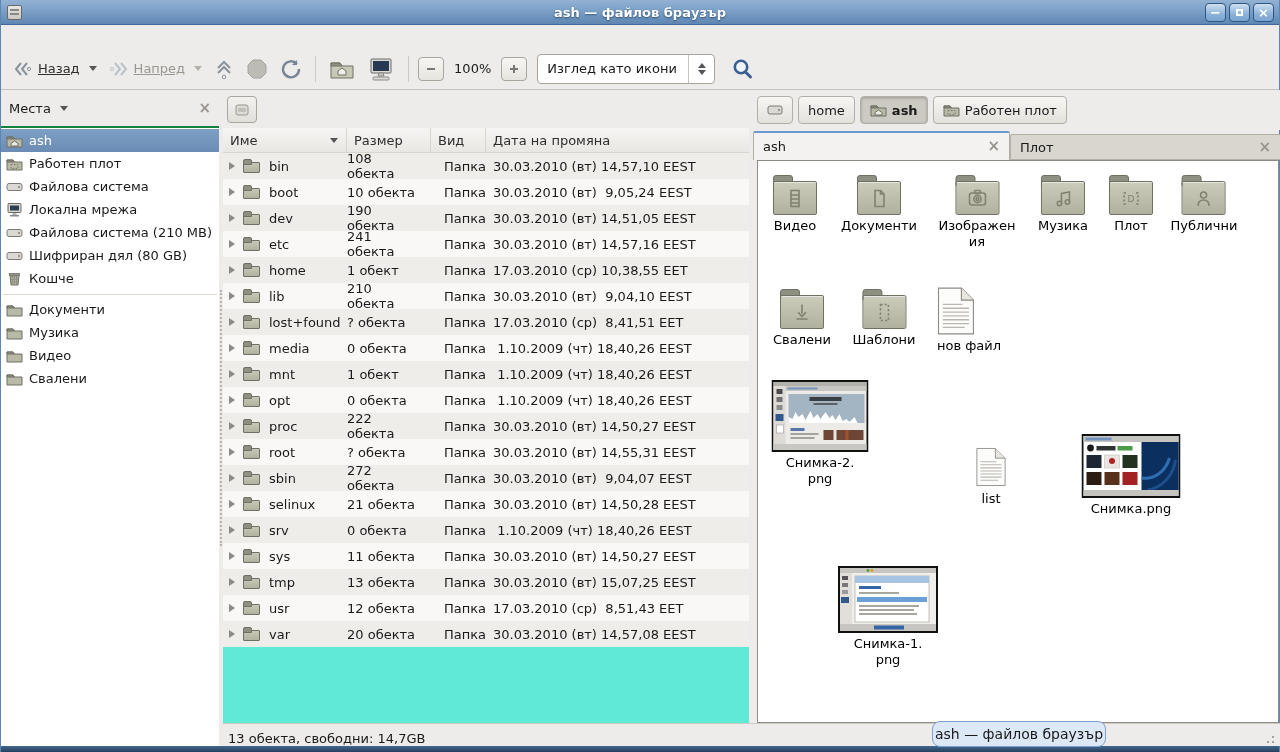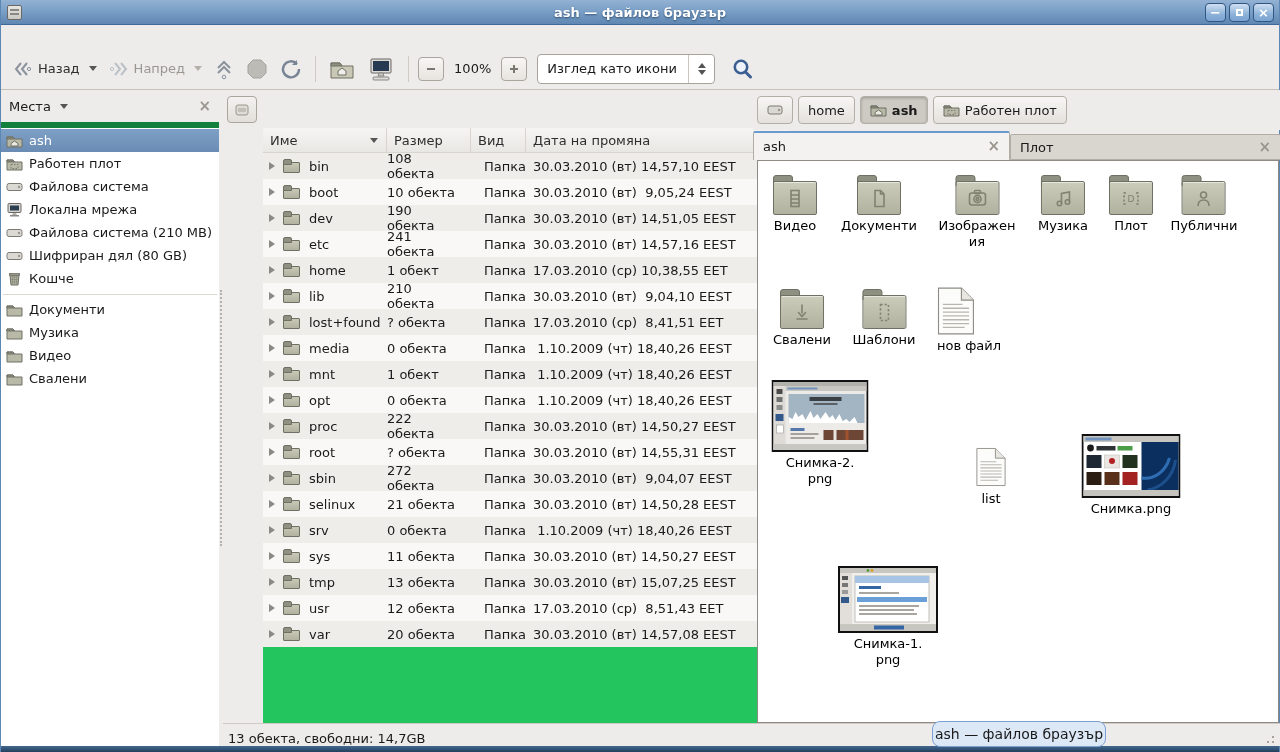--- a/index.html
+++ b/index.html
@@ -15,55 +15,55 @@
   .app-icon::before { content:""; position:absolute; left:2px; right:2px; top:3px; height:2px; background:#8a8884; box-shadow:0 4px 0 #8a8884; }
   .title-text { position:absolute; left:0; right:0; text-align:center; color:#fff; font-weight:bold; text-shadow:0 1px 2px #2e4e73; }
   .winbtns { position:absolute; right:5px; top:3px; display:flex; gap:3px; }
   .wbtn { width:21px; height:19px; border-radius:4px; border:1px solid #2f5784; background:linear-gradient(#cfdff1,#8db2d9 60%,#7aa3d0); color:#fff; display:flex; align-items:center; justify-content:center; font-weight:bold; font-size:13px; line-height:1; }
   .wbtn .sq { width:7px; height:7px; border:2px solid #fff; display:block; }
 
   
   .menubar { position:absolute; left:0; top:25px; width:100%; height:23px; background:#edeceb; display:flex; align-items:center; padding-left:2px; }
   .menu-item { padding:2px 9px; }
   .toolbar { position:absolute; left:0; top:48px; width:100%; height:42px; background:#edeceb; border-bottom:1px solid #c6c2bb; display:flex; align-items:center; padding:0 6px; }
-  .tbtn { height:32px; display:flex; align-items:center; gap:5px; padding:0 6px; border-radius:4px; color:#2e2e2e; }
+  .tbtn { height:32px; display:flex; align-items:center; gap:5px; padding:0 6px; border-radius:4px; color:#2e2e2e;text-decoration:underline; }
   .tbtn.disabled { color:#9a9791; }
   .t-sep { width:1px; height:26px; background:#cfcbc4; margin:0 7px; }
   .caret-down { width:0; height:0; border-left:4px solid transparent; border-right:4px solid transparent; border-top:5px solid #555; margin-left:4px; }
   .caret-down.dis { border-top-color:#b4b1ab; }
   .sqbtn { width:26px; height:24px; border:1px solid #aaa69e; border-radius:4px; background:linear-gradient(#f7f6f4,#e7e4df); display:flex; align-items:center; justify-content:center; margin:0 2px; }
   .zoom-label { padding:0 8px; }
   .combo { width:178px; height:30px; margin-left:8px; background:#fff; border:1px solid #a8a49c; border-radius:4px; display:flex; align-items:center; }
   .combo-label { flex:1; padding-left:9px; }
   .combo-arrows { width:26px; align-self:stretch; border-left:1px solid #c9c5be; display:flex; flex-direction:column; align-items:center; justify-content:center; gap:2px; }
   .tri-u { width:0;height:0;border-left:4px solid transparent;border-right:4px solid transparent;border-bottom:5px solid #555; }
   .tri-d { width:0;height:0;border-left:4px solid transparent;border-right:4px solid transparent;border-top:5px solid #555; }
   .search-btn { margin-left:10px; }
 
   
   .sidebar { position:absolute; left:0; top:90px; width:218px; height:656px; background:#fff; }
-  .sidebar-header { height:38px; background:#edeceb; display:flex; align-items:center; padding:0 8px; border-bottom:6px solid #15803d; }
+  .sidebar-header { height:38px; background:#edeceb; display:flex; align-items:center; padding:0 8px; border-bottom:2px solid #15803d; }
   .sb-title { display:flex; align-items:center; gap:5px; }
   .sb-close, .tab-close, .panel-close { color:#9a968f; font-size:15px; line-height:1; font-weight:bold; }
   .sidebar-header .sb-close { margin-left:auto; }
   .sb-list { position:absolute; left:0; top:39px; right:0; bottom:0; background:#fff; }
   .sb-item { height:23px; display:flex; align-items:center; gap:6px; padding-left:5px; }
   .sb-item.selected { background:linear-gradient(#7fa0c5,#6a8cb4); color:#fff; }
   .sb-item.separator { height:8px; padding:0; position:relative; }
   .sb-item.separator::after { content:""; position:absolute; left:2px; right:2px; top:4px; height:1px; background:#dcd9d3; }
   .sb-item .vis { width:17px; height:15px; display:flex; align-items:center; justify-content:center; flex:none; }
 
   
   .splitter { position:absolute; left:218px; top:90px; width:4px; height:656px; background:#edeceb; }
   .splitter::after { content:""; position:absolute; left:1px; top:200px; bottom:200px; border-left:2px dotted #b7b3ac; }
 
   
   .mid-top { position:absolute; left:222px; top:90px; width:526px; height:38px; background:#edeceb; }
   .loc-toggle { position:absolute; left:4px; top:6px; width:30px; height:27px; border:1px solid #aaa69e; border-radius:4px; background:linear-gradient(#f3f2f0,#e2dfda); display:flex; align-items:center; justify-content:center; }
-  .filetable { position:absolute; left:222px; top:128px; width:526px; height:595px; background:#22c55e;margin-left:40px; }
+  .filetable { position:absolute; left:222px; top:128px; width:526px; height:595px; background:#5eead4; }
   .t-head { display:flex; height:25px; background:linear-gradient(#f6f5f3,#e9e7e3); border-bottom:1px solid #d8d4ce; }
   .hc { display:flex; align-items:center; padding-left:7px; border-right:1px solid #d8d4ce; color:#2e2e2e; }
   .hc-name { width:124px; } .hc-size { width:84px; } .hc-type { width:55px; } .hc-date { flex:1; border-right:none; }
   .sort-arr { width:0;height:0;border-left:4px solid transparent;border-right:4px solid transparent;border-top:5px solid #555; margin-left:auto; margin-right:8px; }
   .t-body > div:nth-of-type(odd) { background:#efedea; }
   .t-body > div:nth-of-type(even) { background:#f9f8f6; }
   .t-row { display:flex; height:26px; align-items:center; }
   .c { padding-left:7px; }
   .c-name { width:124px; display:flex; align-items:center; gap:8px; padding-left:6px; }
   .c-size { width:84px; padding-right:9px; padding-left:0; }

